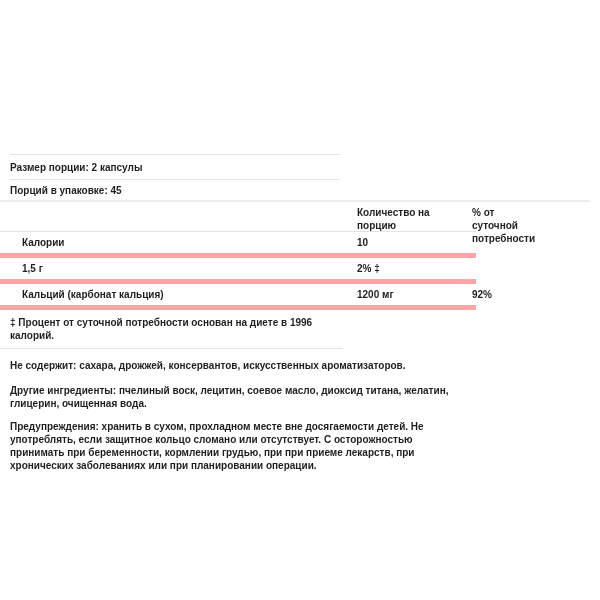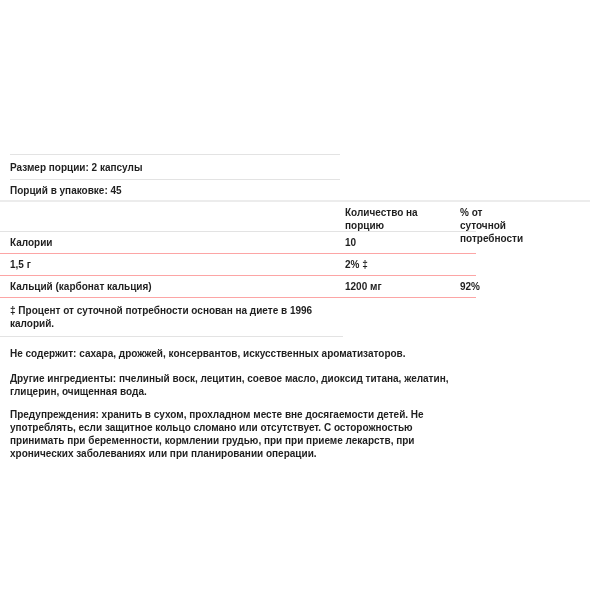--- a/index.html
+++ b/index.html
@@ -13,26 +13,26 @@
 
   .rule{border:0;border-top:1px solid #e3e3e3;margin:0;height:0;}
   .rule-short{width:330px;margin-left:10px;}
   .rule-table-top{width:590px;border-top:2px solid #ececec;}
   .rule-footnote{width:343px;}
 
   .serving-line{padding-left:10px;display:flex;align-items:center;}
   .serving-1{height:24px;}
   .serving-2{height:20px;}
 
-  .facts-grid{display:grid;grid-template-columns:335px 115px auto;padding-left:10px;}
+  .facts-grid{display:grid;grid-template-columns:335px 115px auto;padding-left:22px;}
   .facts-header{height:29px;align-items:start;}
   .facts-header .cell{padding-top:4px;}
   .cell-amount-h{max-width:92px;}
   .cell-dv-h{max-width:84px;}
-  .facts-row{height:21px;align-items:center;border-bottom:1px solid #fca5a5;}
+  .facts-row{height:21px;align-items:center;border-bottom:5px solid #fca5a5;}
   .facts-row .cell{display:flex;align-items:center;height:100%;}
   .hdr-border{border-bottom:1px solid #e3e3e3;}
 
   .footnote{padding:6px 0 6px 10px;width:305px;}
 
   .paragraph{margin:10px 10px 0 10px;}
   .para-first{margin-top:12px;}
 </style>
 </head>
 <body>

